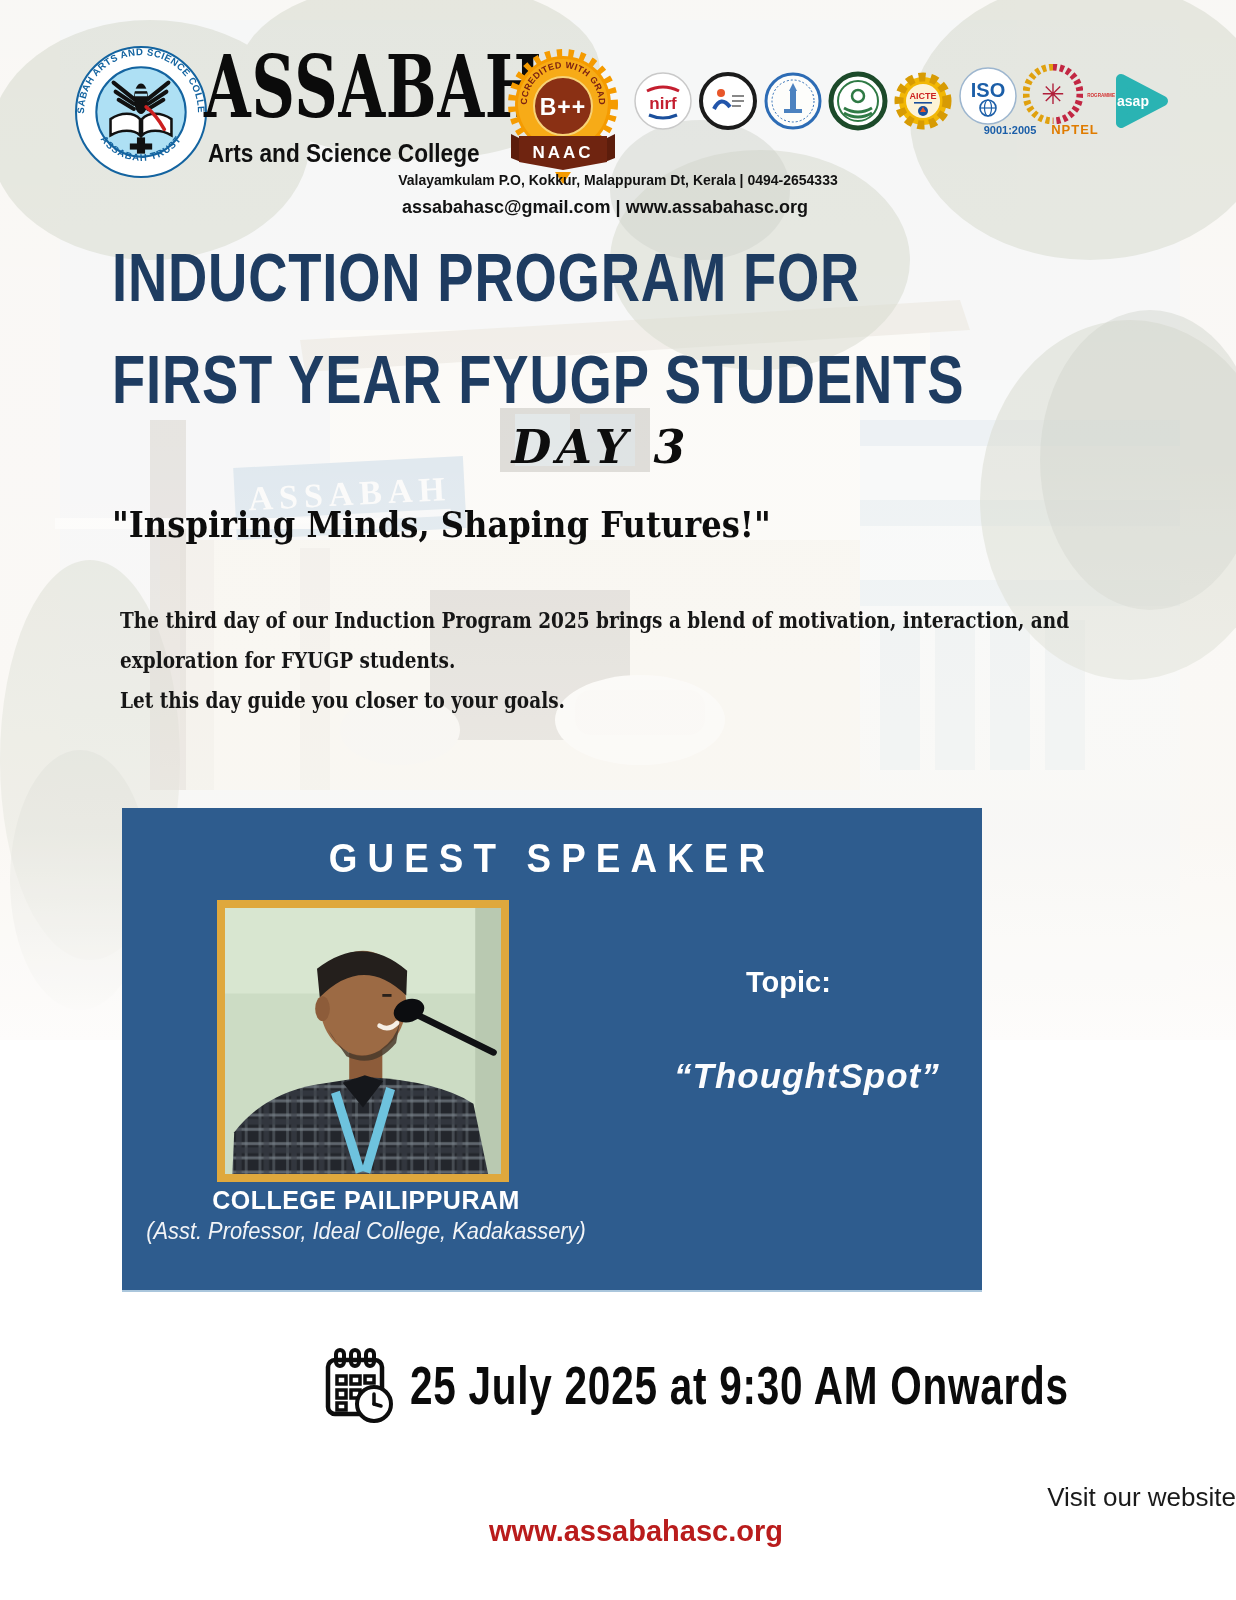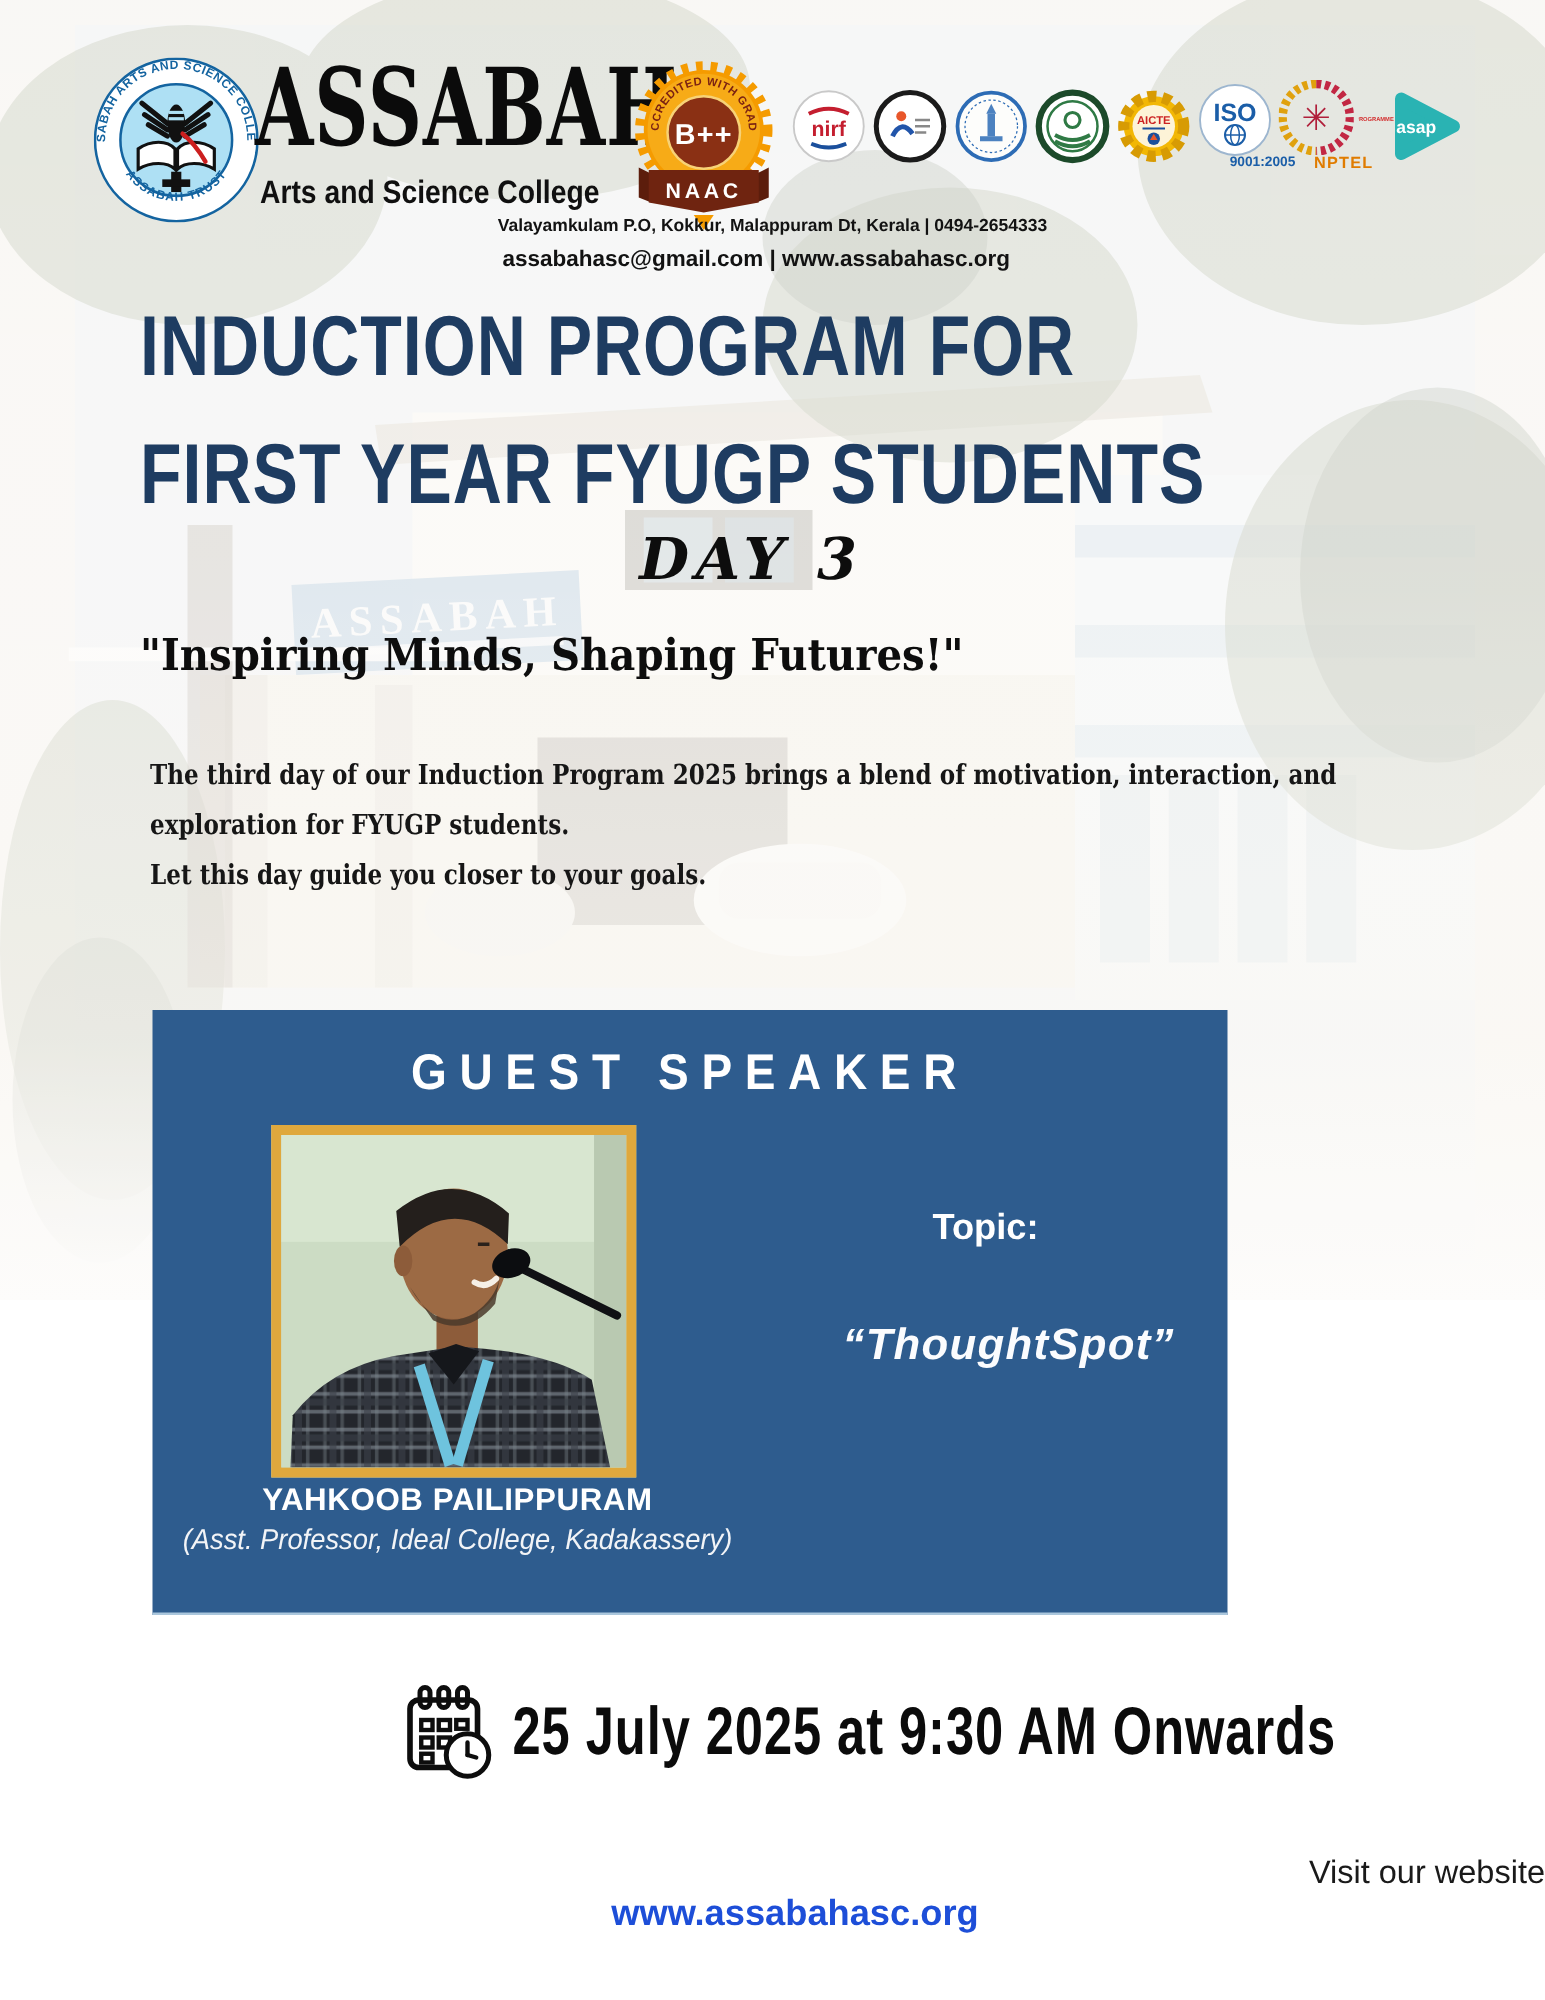--- a/index.html
+++ b/index.html
@@ -58,21 +58,21 @@
                font-size:35px;letter-spacing:1px;}
 
   
   .date-row{left:316px;top:1342px;display:flex;align-items:center;gap:10px;}
   .date-icon{width:84px;height:86px;}
   .date-text{font-weight:700;font-size:54px;color:#0b0b0b;transform:scaleX(.75);
              transform-origin:left center;white-space:nowrap;letter-spacing:1px;}
   .visit{left:0;right:0;top:1482px;text-align:right;padding-left:36px;
          font-size:26px;color:#1a1a1a;}
   .website{left:0;right:0;top:1515px;text-align:center;padding-left:36px;
-           font-size:29px;font-weight:700;color:#1d4ed8;}
+           font-size:29px;font-weight:700;color:#b91c1c;}
 </style>
 </head>
 <body>
 
 <div class="page">
 
   <svg class="abs bgphoto" viewBox="0 0 1236 1040" preserveAspectRatio="none" aria-hidden="true">
     <rect x="0" y="0" width="1236" height="1040" fill="#f3f1ea"></rect>
     <rect x="60" y="20" width="1120" height="990" fill="#e8eef2"></rect>
 
@@ -302,21 +302,21 @@
         <path d="M 112,128 Q 135,168 168,150 Q 186,138 190,120 L 186,142 Q 162,170 132,156 Z" fill="#4a3a2c" opacity=".85"></path>
         <path d="M 168,124 Q 178,130 187,121" stroke="#f6efe6" stroke-width="5" fill="none" stroke-linecap="round"></path>
         <line x1="171" y1="92" x2="181" y2="92" stroke="#2a211b" stroke-width="3"></line>
         <path d="M 120,194 L 147,278" stroke="#6ec3de" stroke-width="10"></path>
         <path d="M 180,190 L 153,278" stroke="#6ec3de" stroke-width="10"></path>
         <line x1="292" y1="152" x2="208" y2="112" stroke="#101114" stroke-width="7" stroke-linecap="round"></line>
         <ellipse cx="200" cy="108" rx="17" ry="12" fill="#0c0d10" transform="rotate(-18 200 108)"></ellipse>
       </svg>
     </div>
 
-    <div class="abs speaker-name">YAHKOOB PAILIPPURAM</div>
+    <div class="abs speaker-name">COLLEGE PAILIPPURAM</div>
     <div class="abs speaker-designation">(Asst. Professor, Ideal College, Kadakassery)</div>
 
     <div class="abs topic-label">Topic:</div>
     <div class="abs topic-value">“ThoughtSpot”</div>
   </div>
 
   <div class="abs date-row">
     <svg class="date-icon" viewBox="0 0 84 86">
       <rect x="12" y="18" width="54" height="54" rx="7" fill="none" stroke="#0d0d0d" stroke-width="4.5"></rect>
       <g fill="none" stroke="#0d0d0d" stroke-width="4">

